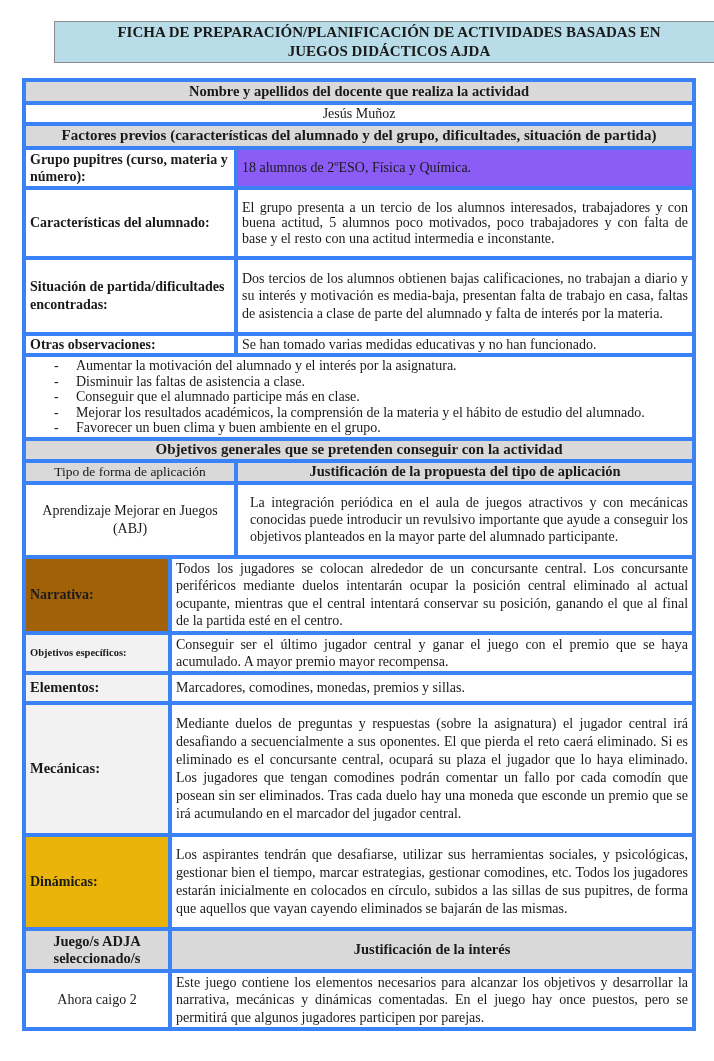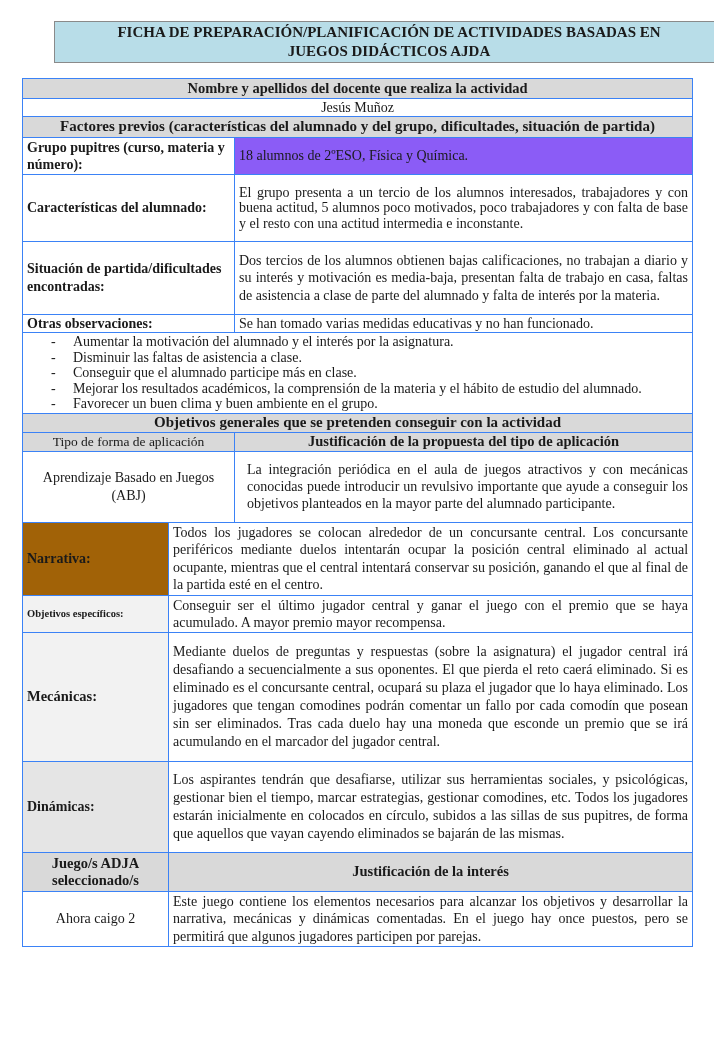--- a/index.html
+++ b/index.html
@@ -4,21 +4,21 @@
 <style>
   html, body { margin:0; padding:0; background:#ffffff; }
   body { width:714px; height:1061px; position:relative; font-family:"Liberation Serif", serif; color:#1a1a1a; overflow:hidden; }
   .title-box {
     position:absolute; left:22px; top:21px; width:668px; height:40px;
     background:#b8dde8; border:1px solid #8a8a8a;
     text-align:center; font-weight:bold; font-size:15px; line-height:19px;
     display:flex; align-items:center; justify-content:center; flex-direction:column;margin-left:32px;
   }
   .sheet { position:absolute; left:22px; top:78px; width:670px; border-collapse:collapse; table-layout:fixed; font-size:14px; }
-  .sheet td { border:1px solid #3b82f6; padding:0 4px; vertical-align:middle; line-height:15.6px; }
+  .sheet td { border:4px solid #3b82f6; padding:0 4px; vertical-align:middle; line-height:15.6px; }
   .hdr { background:#d9d9d9; font-weight:bold; text-align:center; font-size:14.5px; }
   .center { text-align:center; }
   .lbl { font-weight:bold; background:#f2f2f2; }
   .lbl-white { font-weight:bold; }
   .just { text-align:justify; text-align-last:left; }
   .small-lbl { font-size:10.5px; font-weight:bold; }
   ul.obj { margin:0; padding:0 6px 0 38px; list-style:none; }
   ul.obj li { position:relative; padding-left:12px; text-align:justify; }
   ul.obj li::before { content:"-"; position:absolute; left:-10px; }
 </style>
@@ -75,37 +75,41 @@
     </td>
   </tr>
   <tr>
     <td colspan="4" class="hdr" style="height:18px;font-size:15px">Objetivos generales que se pretenden conseguir con la actividad</td>
   </tr>
   <tr>
     <td colspan="2" class="hdr" style="height:18px;font-weight:normal;font-size:13.5px;background:#d9d9d9">Tipo de forma de aplicación</td>
     <td colspan="2" class="hdr">Justificación de la propuesta del tipo de aplicación</td>
   </tr>
   <tr>
-    <td colspan="2" class="center" style="height:70px;line-height:18px">Aprendizaje Basado en Juegos (ABJ)</td>
+    <td colspan="2" class="center" style="height:70px;line-height:18px">Aprendizaje Mejorar en Juegos (ABJ)</td>
     <td colspan="2" class="just" style="padding-left:12px;line-height:17px">La integración periódica en el aula de juegos atractivos y con mecánicas conocidas puede introducir un revulsivo importante que ayude a conseguir los objetivos planteados en la mayor parte del alumnado participante.</td>
   </tr>
   <tr>
     <td class="lbl" style="height:72px;background:#a16207">Narrativa:</td>
     <td colspan="3" class="just" style="line-height:17.5px">Todos los jugadores se colocan alrededor de un concursante central. Los concursante periféricos mediante duelos intentarán ocupar la posición central eliminado al actual ocupante, mientras que el central intentará conservar su posición, ganando el que al final de la partida esté en el centro.</td>
   </tr>
   <tr>
     <td class="small-lbl" style="height:36px;background:#f2f2f2">Objetivos específicos:</td>
     <td colspan="3" class="just" style="line-height:17px">Conseguir ser el último jugador central y ganar el juego con el premio que se haya acumulado. A mayor premio mayor recompensa.</td>
   </tr>
   <tr>
+    <td class="lbl" style="height:26px;font-size:14.5px;background:#f2f2f2">Elementos:</td>
+    <td colspan="3">Marcadores, comodines, monedas, premios y sillas.</td>
+  </tr>
+  <tr>
     <td class="lbl" style="height:128px;font-size:14.5px;background:#f2f2f2">Mecánicas:</td>
     <td colspan="3" class="just" style="line-height:18px">Mediante duelos de preguntas y respuestas (sobre la asignatura) el jugador central irá desafiando a secuencialmente a sus oponentes. El que pierda el reto caerá eliminado. Si es eliminado es el concursante central, ocupará su plaza el jugador que lo haya eliminado. Los jugadores que tengan comodines podrán comentar un fallo por cada comodín que posean sin ser eliminados. Tras cada duelo hay una moneda que esconde un premio que se irá acumulando en el marcador del jugador central.</td>
   </tr>
   <tr>
-    <td class="lbl" style="height:90px;background:#e5e5e5">Dinámicas:</td>
+    <td class="lbl" style="height:90px;background:#eab308">Dinámicas:</td>
     <td colspan="3" class="just" style="line-height:18px">Los aspirantes tendrán que desafiarse, utilizar sus herramientas sociales, y psicológicas, gestionar bien el tiempo, marcar estrategias, gestionar comodines, etc. Todos los jugadores estarán inicialmente en colocados en círculo, subidos a las sillas de sus pupitres, de forma que aquellos que vayan cayendo eliminados se bajarán de las mismas.</td>
   </tr>
   <tr>
     <td class="hdr" style="height:38px;line-height:17px">Juego/s ADJA seleccionado/s</td>
     <td colspan="3" class="hdr">Justificación de la interés</td>
   </tr>
   <tr>
     <td class="center" style="height:54px">Ahora caigo 2</td>
     <td colspan="3" class="just" style="line-height:17.5px">Este juego contiene los elementos necesarios para alcanzar los objetivos y desarrollar la narrativa, mecánicas y dinámicas comentadas. En el juego hay once puestos, pero se permitirá que algunos jugadores participen por parejas.</td>
   </tr>

